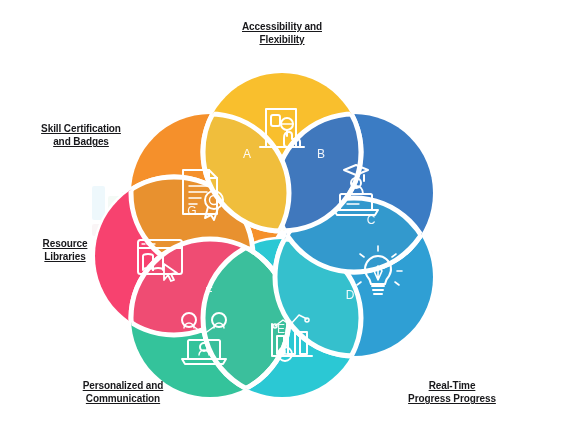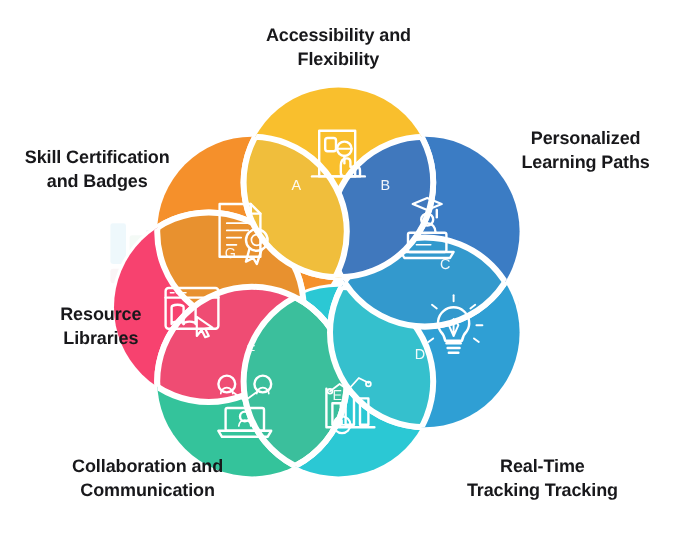--- a/index.html
+++ b/index.html
@@ -9,25 +9,26 @@
     font-family:"Liberation Sans",sans-serif;
     overflow:hidden;
     position:relative;
   }
   #stage{position:absolute;left:0;top:0;width:564px;height:447px;}
   #stage svg{position:absolute;left:0;top:0;}
   .lbl{
     position:absolute;
     font-weight:bold;
     color:#18181b;
-    font-size:15px;
+    font-size:10px;
     line-height:1.32;
     letter-spacing:-0.1px;
     text-align:center;
     white-space:pre-line;
+    text-decoration:underline;
   }
 </style>
 </head>
 <body>
 
 <div id="stage">
 
   <svg width="564" height="447" viewBox="0 0 564 447">
     <defs>
 
@@ -249,28 +250,26 @@
         <circle cx="12" cy="8" r="9" fill="none"></circle>
         <circle cx="12" cy="8" r="4.5" stroke-width="1.4"></circle>
         <path d="M6,15 l-3,11 l6,-3 l3,5 l4,-12"></path>
       </g>
     </g>
   </svg>
 
   <div class="lbl" style="left:182px;top:20px;width:200px;">Accessibility and
 Flexibility</div>
 
-  <div class="lbl" style="left:417px;top:106px;width:142px;">Personalized
-Learning Paths</div>
 
 
   <div class="lbl" style="left:358px;top:379px;width:188px;">Real-Time
-Tracking Tracking</div>
-
-  <div class="lbl" style="left:28px;top:379px;width:190px;">Collaboration and
+Progress Progress</div>
+
+  <div class="lbl" style="left:28px;top:379px;width:190px;">Personalized and
 Communication</div>
 
-  <div class="lbl" style="left:23px;top:237px;width:122px;margin-top:16px;">Resource
+  <div class="lbl" style="left:4px;top:237px;width:122px;">Resource
 Libraries</div>
 
   <div class="lbl" style="left:2px;top:122px;width:158px;">Skill Certification
 and Badges</div>
 </div>
 
 </body></html>

